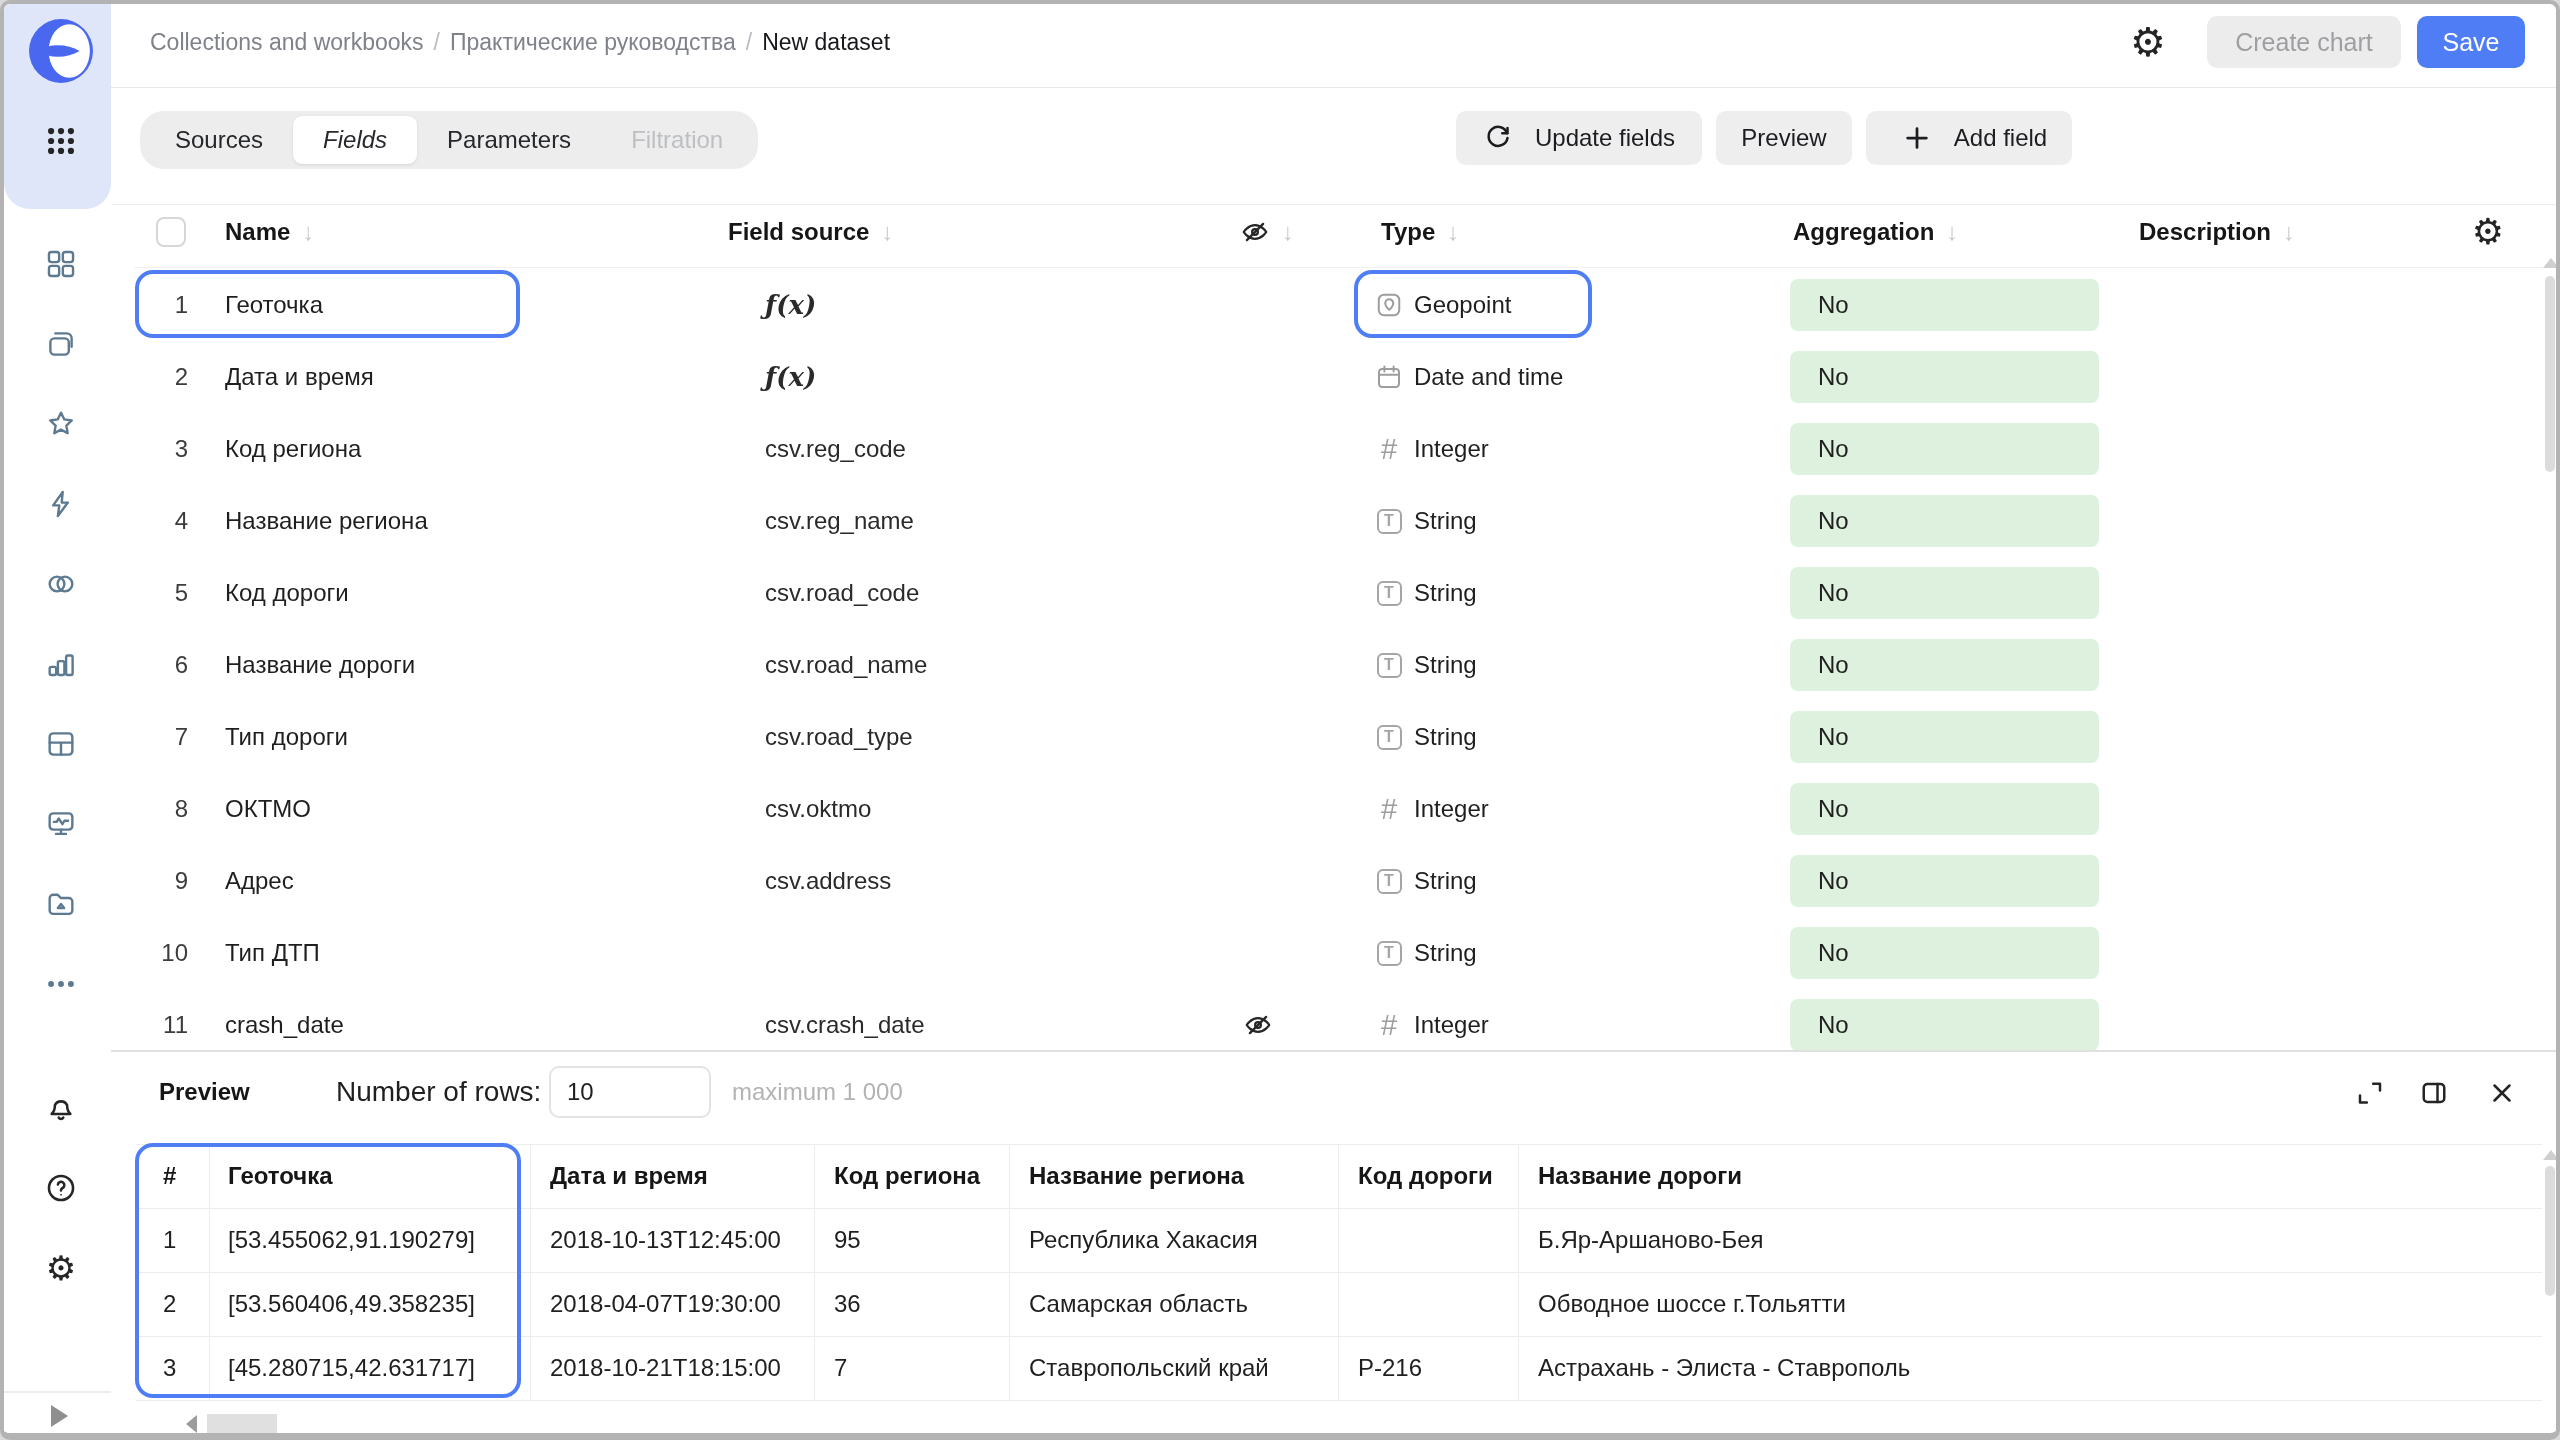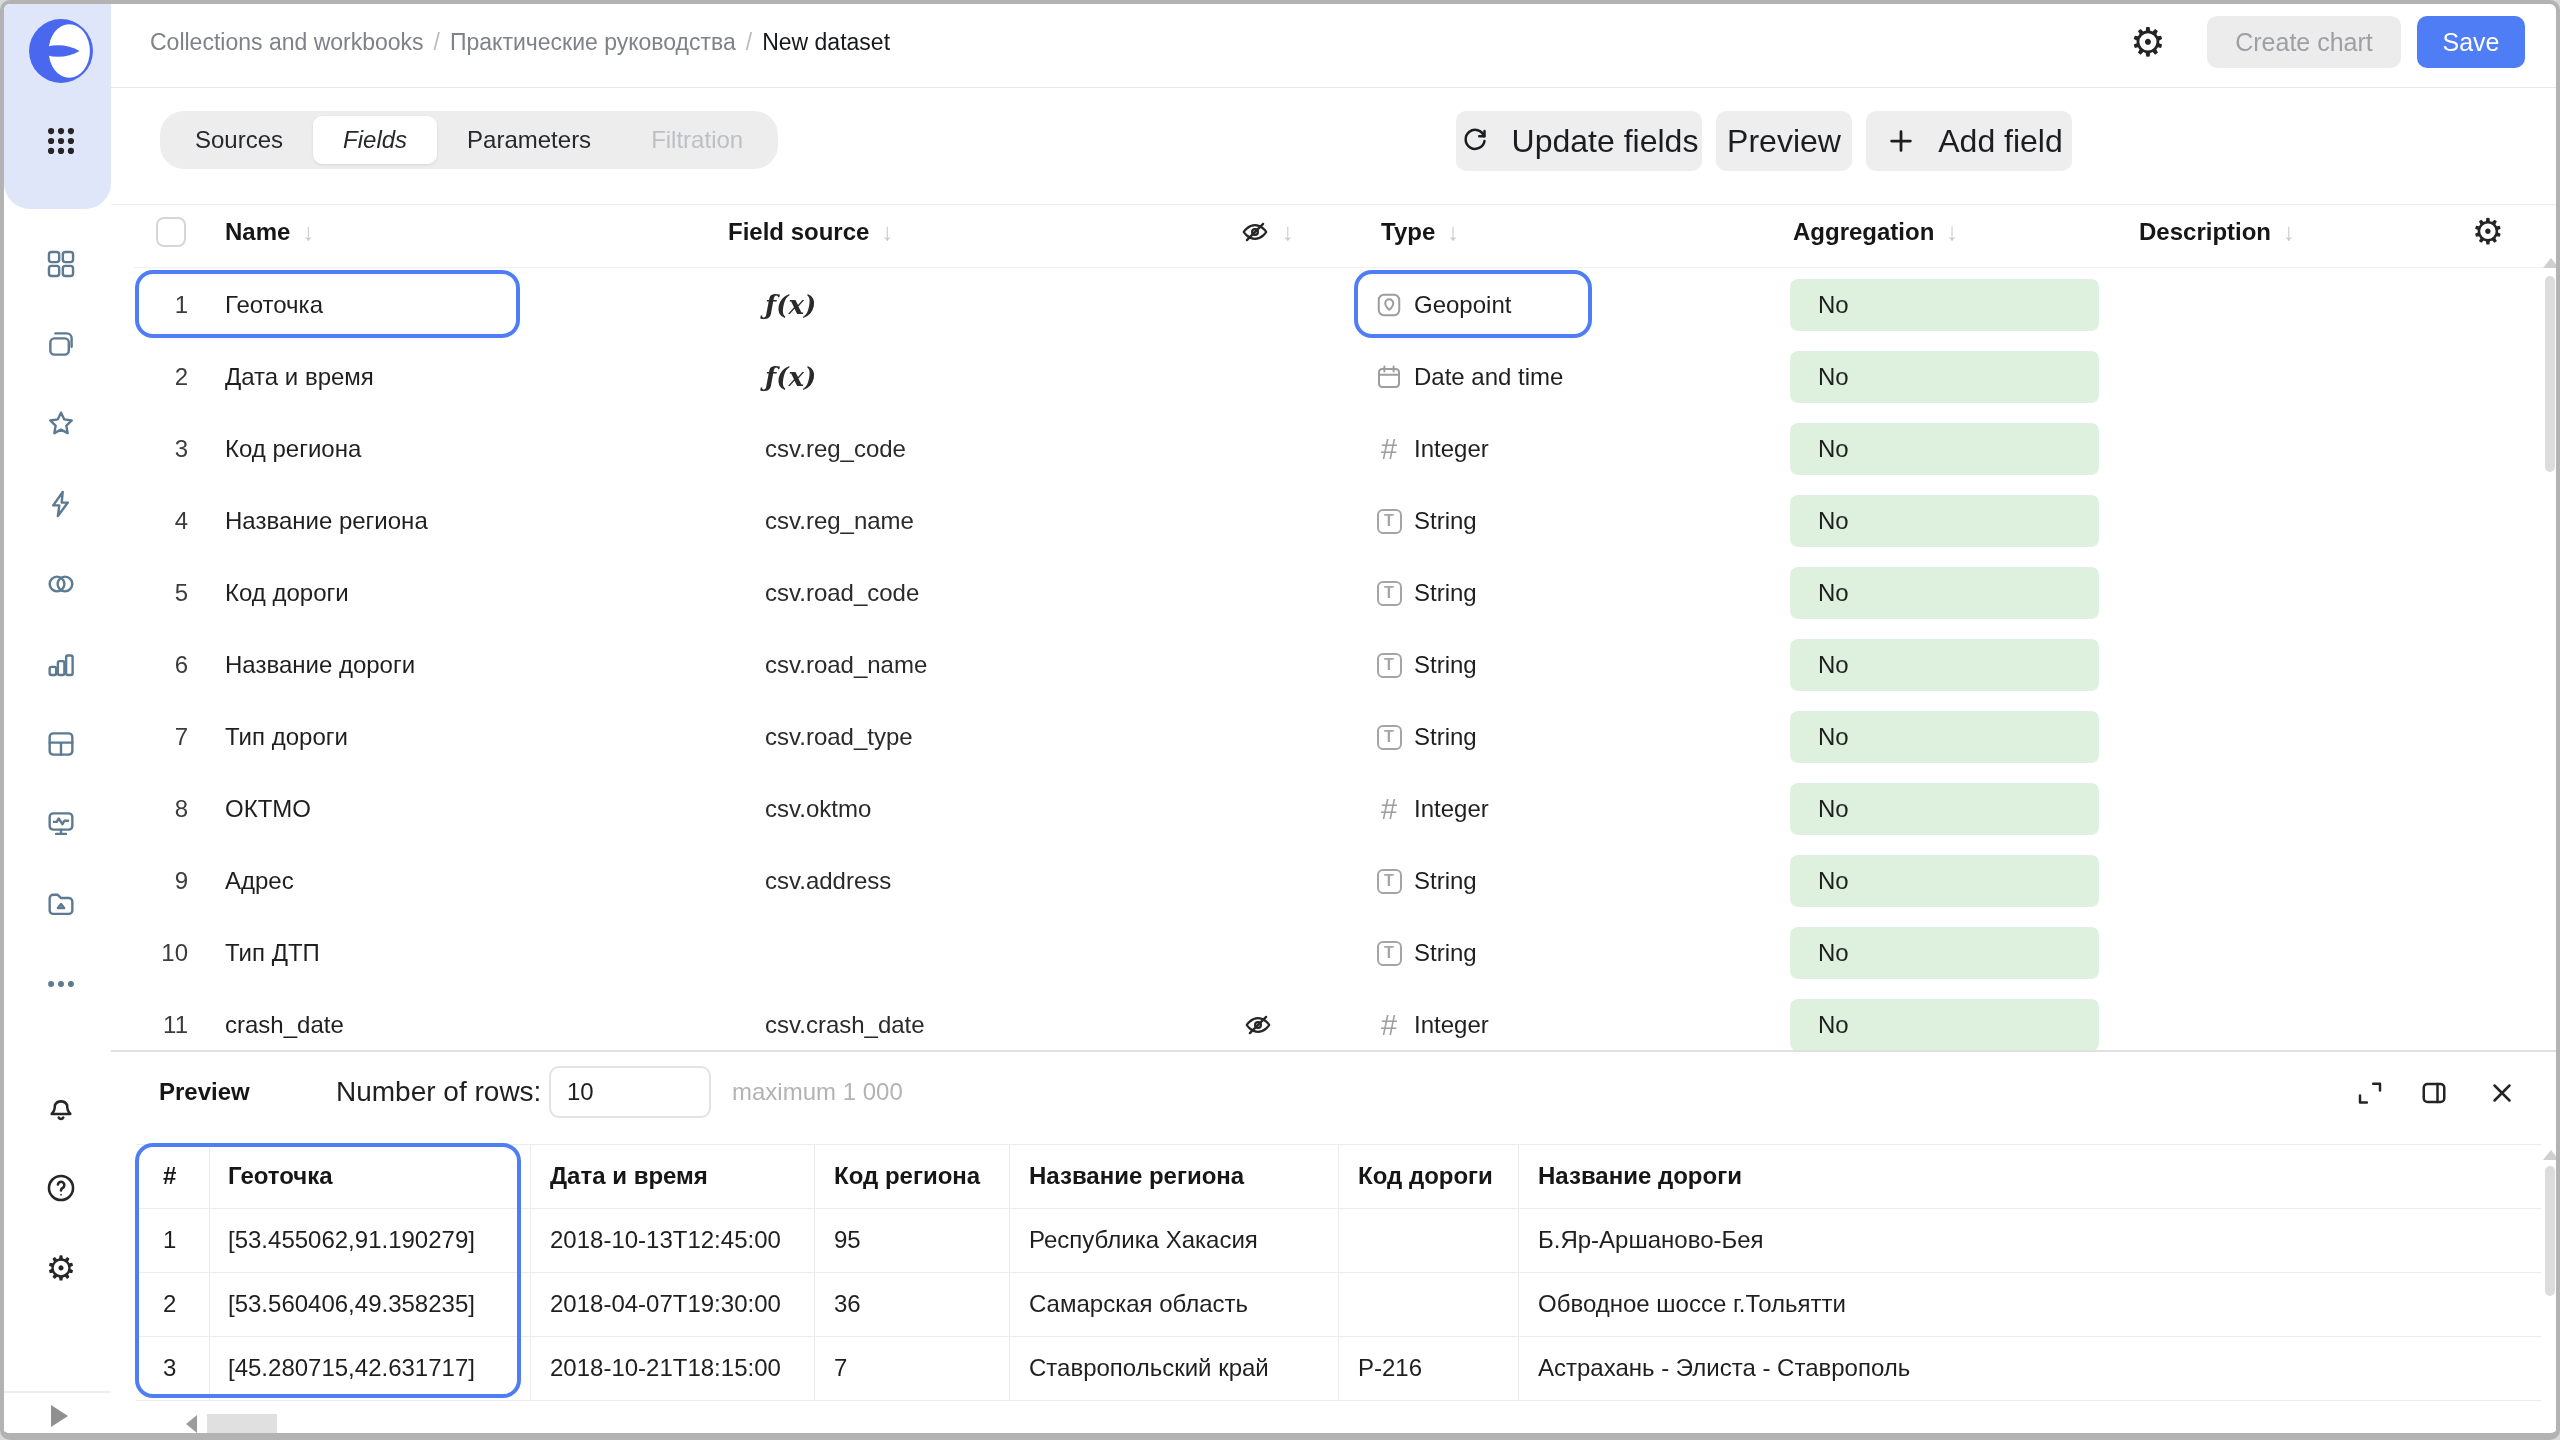--- a/index.html
+++ b/index.html
@@ -16,25 +16,25 @@
   #playtri{width:0;height:0;border-top:11px solid transparent;border-bottom:11px solid transparent;border-left:17px solid #8f8f8f;}
   
   #crumbs{left:146px;top:18px;height:40px;display:flex;align-items:center;gap:10px;font-size:23px;}
   .crumb{color:#7f8289;} .crumb.cur{color:#17181c;} .csep{color:#b9bcc2;}
   #hdr-divider{left:107px;right:0;top:83px;height:1px;background:#e8e8e8;}
   .btn{display:flex;align-items:center;justify-content:center;border-radius:10px;font-size:25px;box-sizing:border-box;}
   #btn-create{left:2203px;top:12px;width:194px;height:52px;background:#ececec;color:#9d9fa3;}
   #btn-save{left:2413px;top:12px;width:108px;height:52px;background:#4f7df5;color:#fff;}
   #hdr-gear{left:2122px;top:14px;width:44px;height:48px;display:flex;align-items:center;justify-content:center;font-size:40px;color:#242424;}
   
-  #tabs{left:156px;top:107px;height:58px;background:#ededed;border-radius:24px;display:flex;align-items:center;padding:16px 5px;box-sizing:border-box;}
+  #tabs{left:136px;top:107px;height:58px;background:#ededed;border-radius:24px;display:flex;align-items:center;padding:16px 5px;box-sizing:border-box;}
   .tab{padding:0 30px;height:48px;display:flex;align-items:center;font-size:24px;color:#26282c;border-radius:9px;}
   .tab.active{background:#fff;box-shadow:0 1px 3px rgba(0,0,0,.10);font-style:italic;}
   .tab.disabled{color:#bdbfc3;}
-  .toolbtn{height:60px;background:#eeeeee;border-radius:10px;display:flex;align-items:center;justify-content:center;gap:22px;font-size:32px;color:#1c1d20;box-sizing:border-box;}
+  .toolbtn{height:54px;background:#eeeeee;border-radius:10px;display:flex;align-items:center;justify-content:center;gap:22px;font-size:24px;color:#1c1d20;box-sizing:border-box;}
   #btn-update{left:1452px;top:107px;width:246px;}
   #btn-preview{left:1712px;top:107px;width:136px;}
   #btn-add{left:1862px;top:107px;width:206px;padding-left:11px;}
   .toolbtn svg{width:30px;height:30px;stroke:#1c1d20;stroke-width:2;fill:none;stroke-linecap:round;stroke-linejoin:round;}
   #search{left:2083px;top:107px;width:438px;height:58px;border:2px solid #e3e3e3;border-radius:10px;
           font-size:24px;color:#1f1f1f;padding:0 0 0 18px;box-sizing:border-box;outline:none;font-family:"Liberation Sans",sans-serif;}
   #search::placeholder{color:#bdbdbd;}
   
   #tbl-topline{left:107px;right:0;top:200px;height:1px;background:#ececec;}
   #tbl-hdrline{left:130px;width:2410px;top:263px;height:1px;background:#f1f1f1;}

